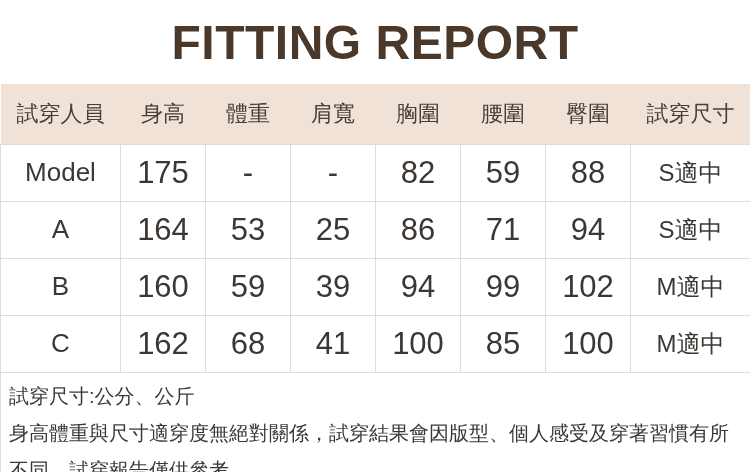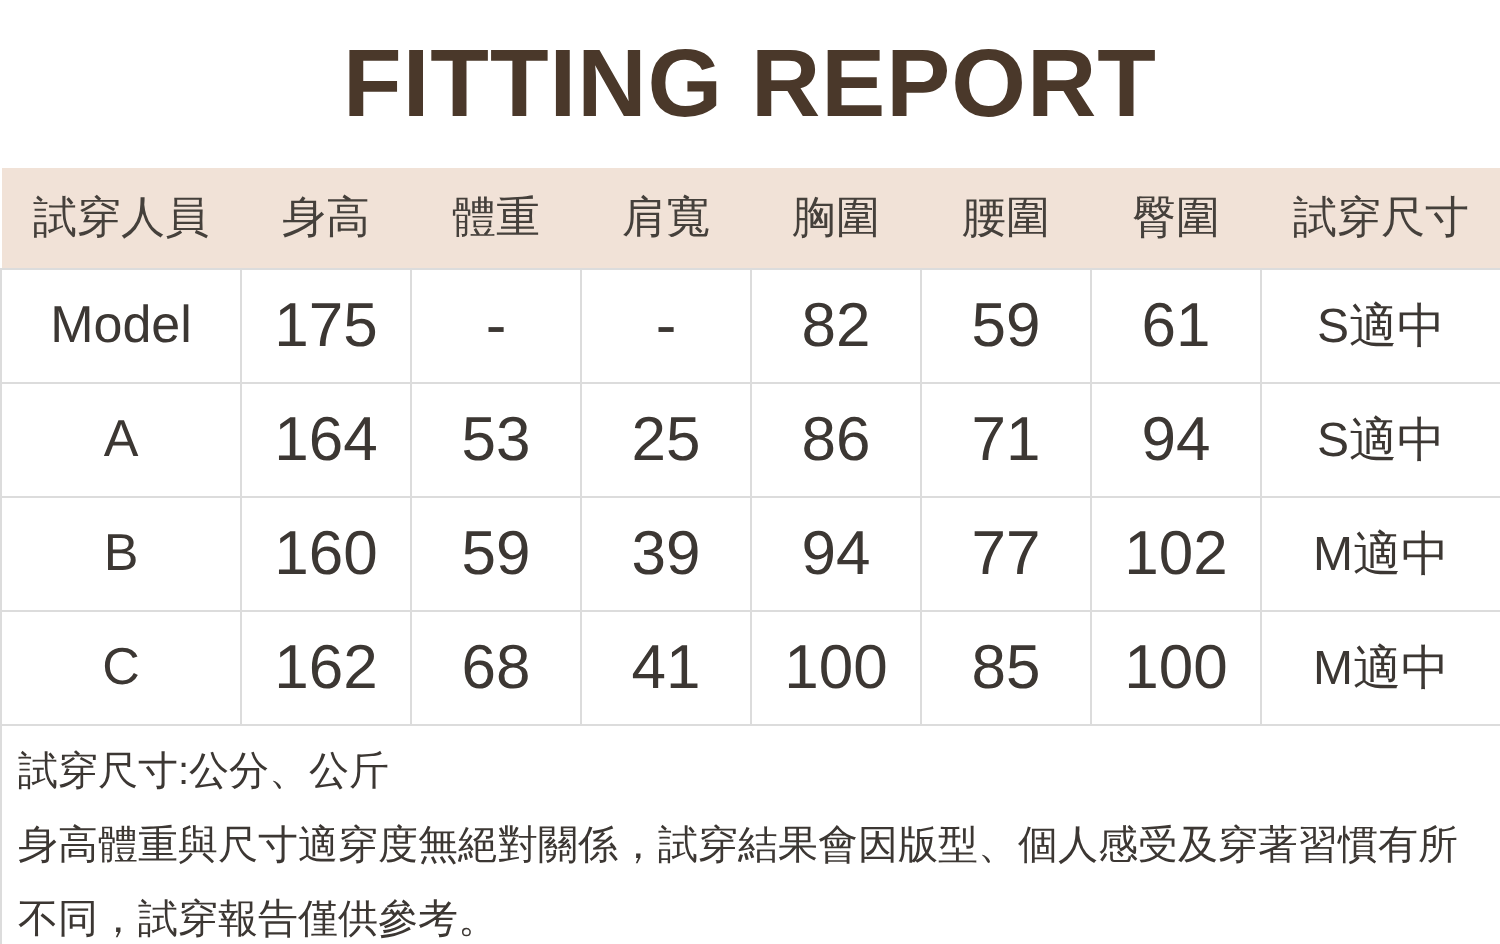--- a/index.html
+++ b/index.html
@@ -29,21 +29,21 @@
   }
   table.report {
     width: 750px;
     border-collapse: collapse;
     table-layout: fixed;
   }
   col.c-wide { width: 120px; }
   col.c-std  { width: 85px; }
   thead th {
     background: var(--header-bg);
-    height: 50px;
+    height: 60px;
     font-size: 22px;
     font-weight: 400;
     color: var(--header-text);
     border: none;
     text-align: center;
     vertical-align: middle;
   }
   tbody td {
     height: 57px;
     border: 1px solid var(--border-color);
@@ -97,40 +97,40 @@
       </tr>
     </thead>
     <tbody>
       <tr>
         <td class="person">Model</td>
         <td>175</td>
         <td>-</td>
         <td>-</td>
         <td>82</td>
         <td>59</td>
-        <td>61</td>
+        <td>88</td>
         <td class="size-result">S適中</td>
       </tr>
       <tr>
         <td class="person">A</td>
         <td>164</td>
         <td>53</td>
         <td>25</td>
         <td>86</td>
         <td>71</td>
         <td>94</td>
         <td class="size-result">S適中</td>
       </tr>
       <tr>
         <td class="person">B</td>
         <td>160</td>
         <td>59</td>
         <td>39</td>
         <td>94</td>
-        <td>77</td>
+        <td>99</td>
         <td>102</td>
         <td class="size-result">M適中</td>
       </tr>
       <tr>
         <td class="person">C</td>
         <td>162</td>
         <td>68</td>
         <td>41</td>
         <td>100</td>
         <td>85</td>

